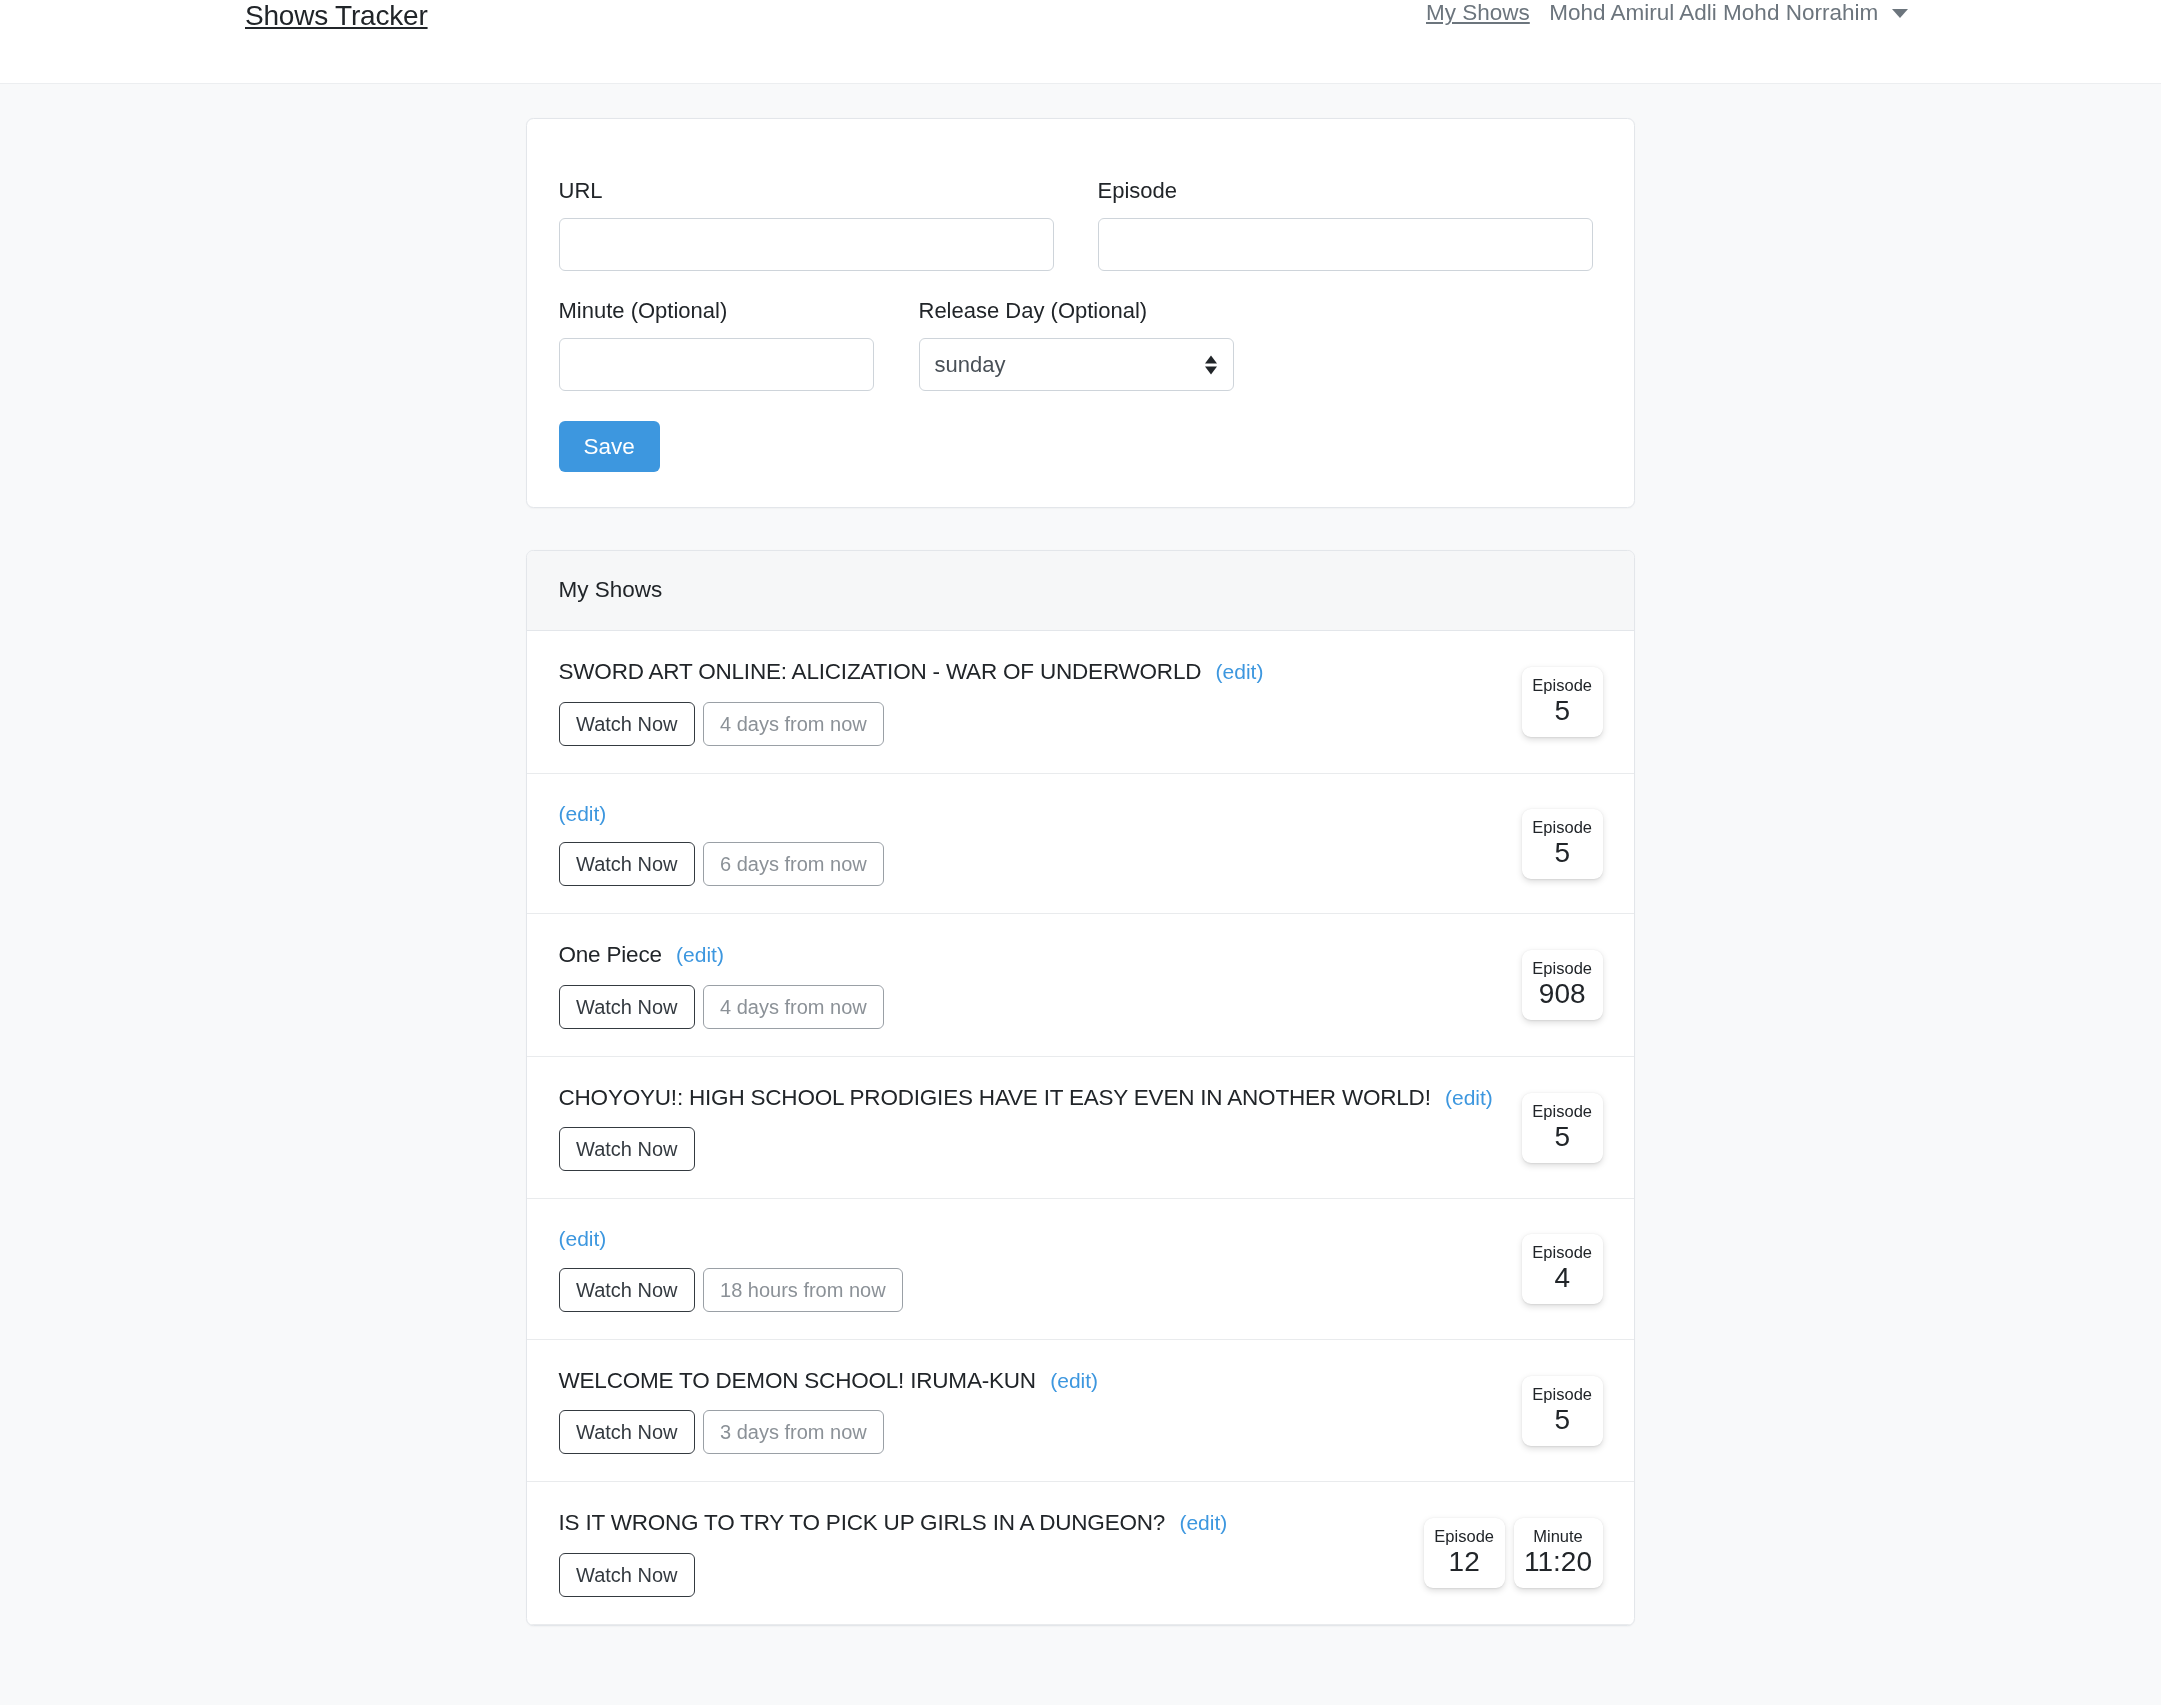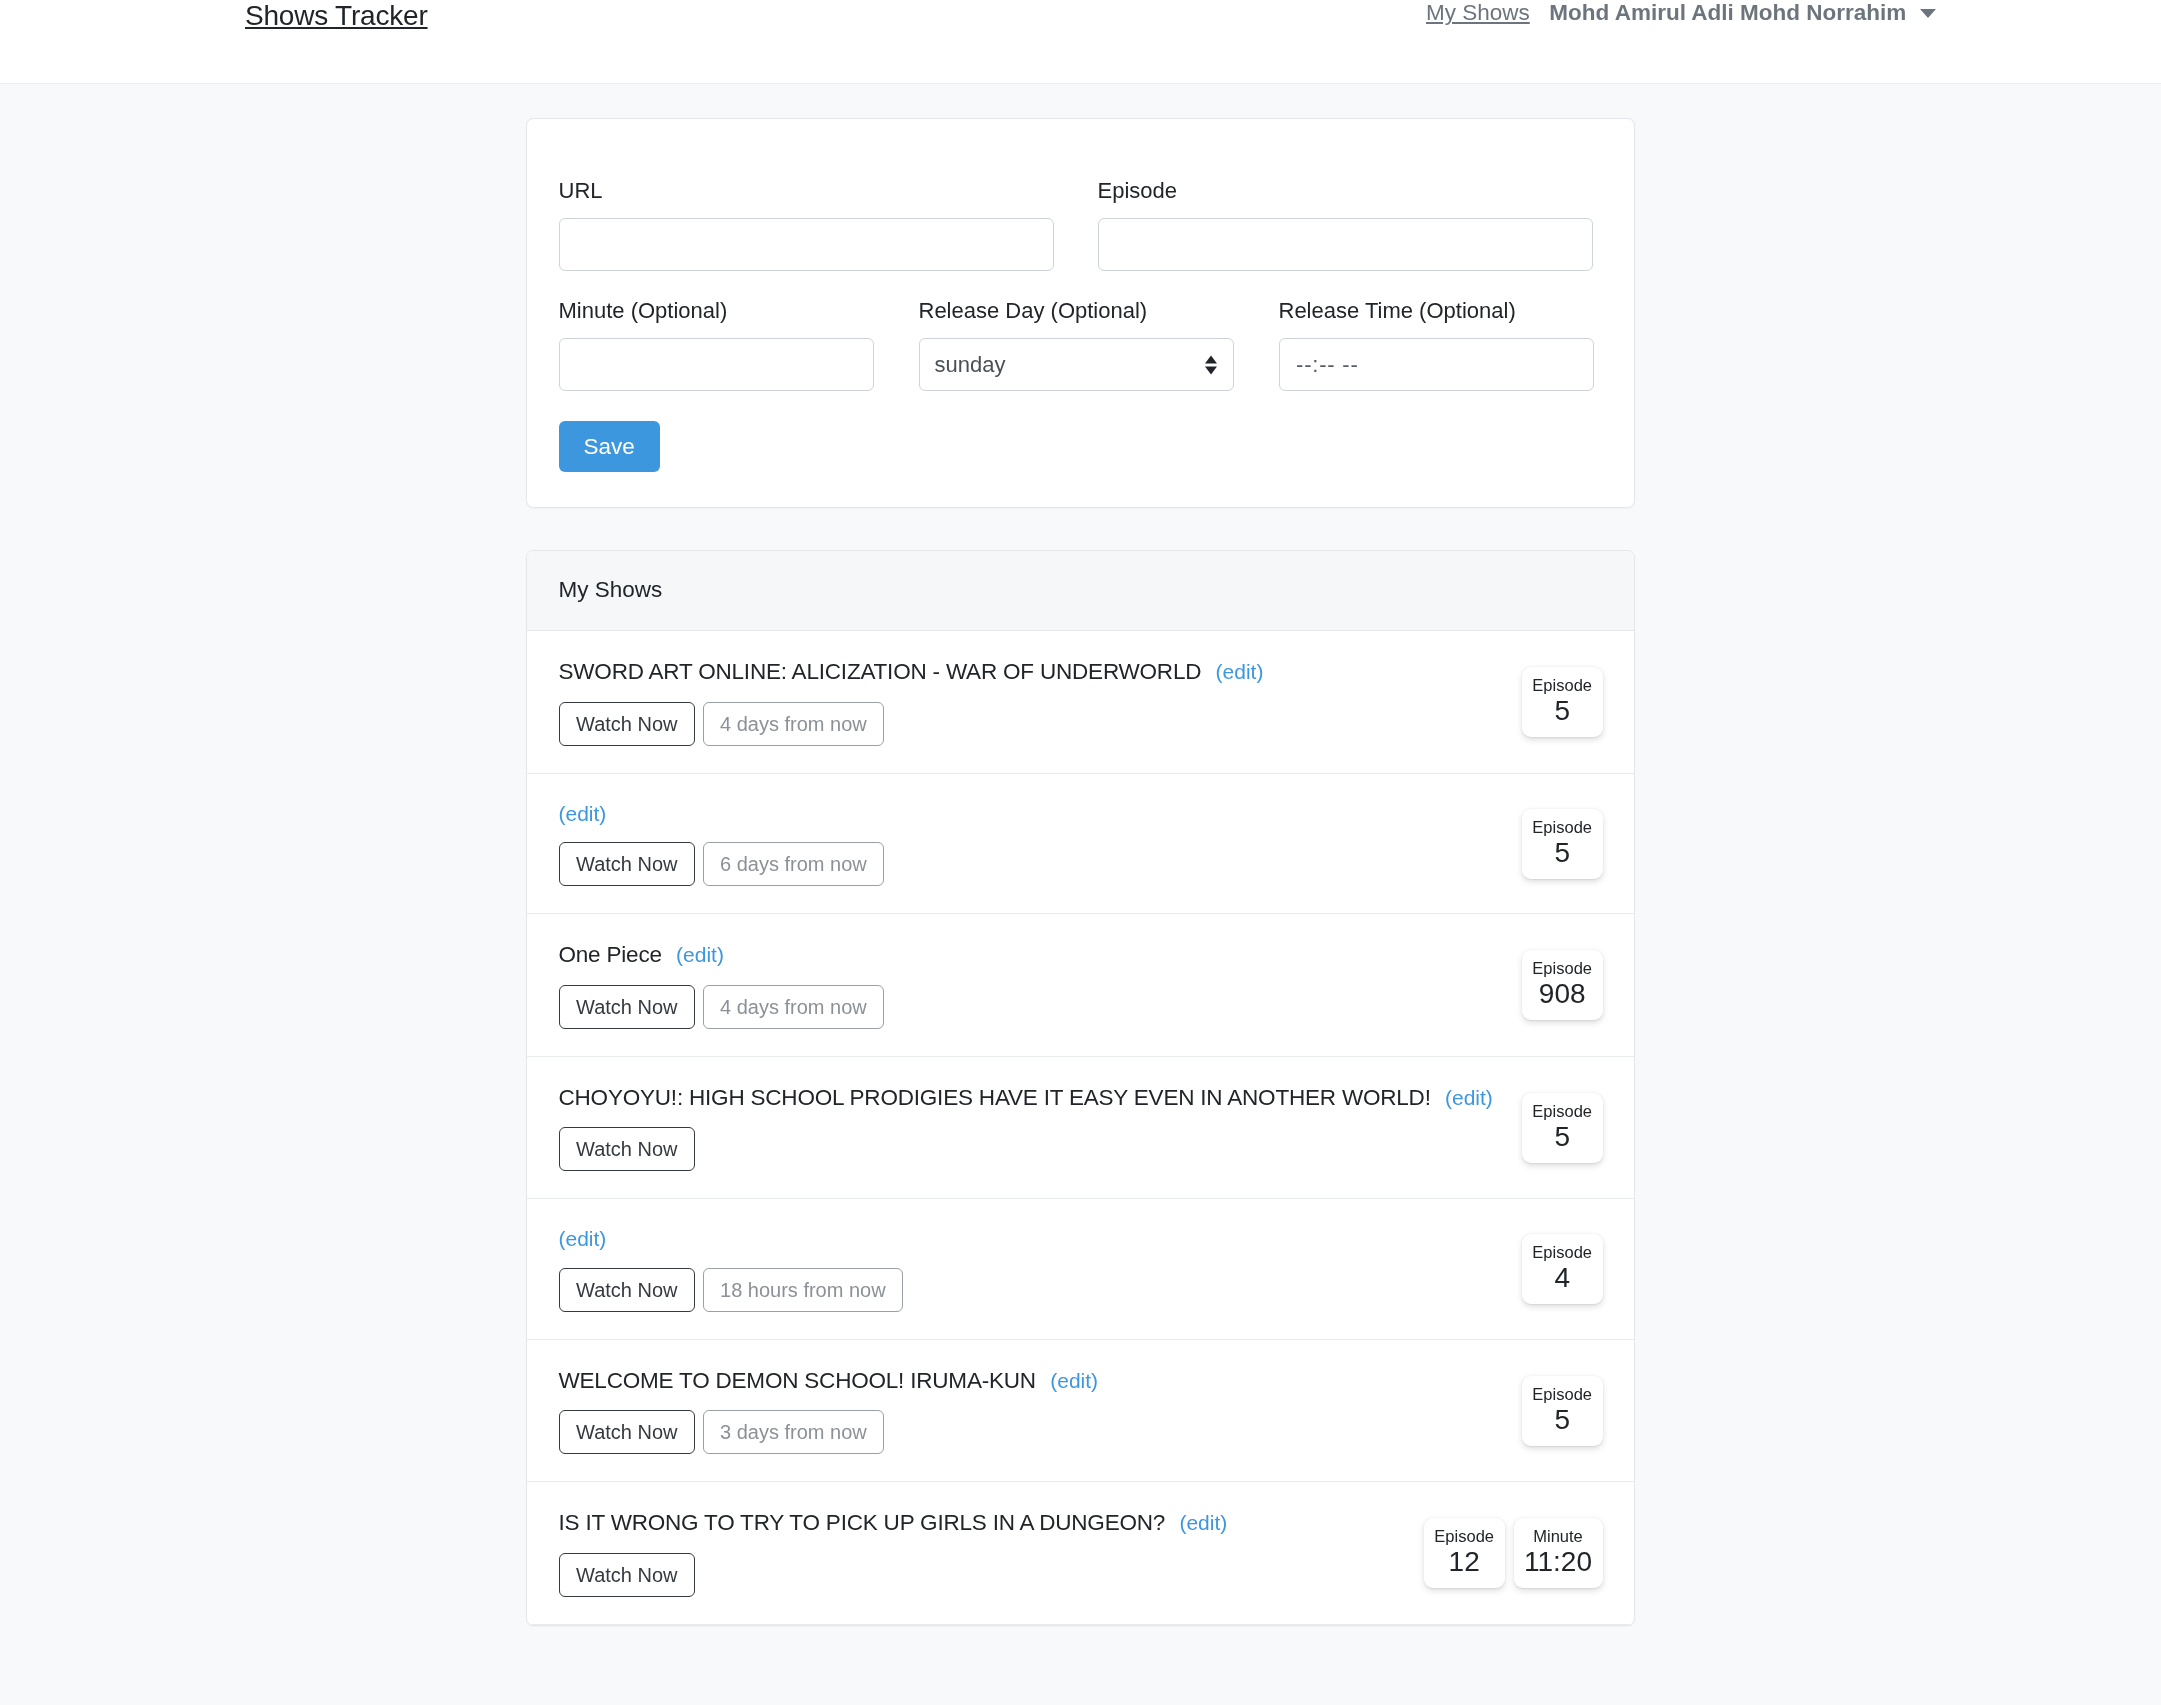--- a/index.html
+++ b/index.html
@@ -42,21 +42,20 @@
     color: #6c757d;
     white-space: nowrap;
   }
   .nav-user {
     font-size: 22.5px;
     color: #6c757d;
     white-space: nowrap;
     display: flex;
     align-items: center;
     gap: 13.5px;
-    font-weight: bold;
   }
   .caret {
     display: inline-block;
     width: 0; height: 0;
     border-left: 8.3px solid transparent;
     border-right: 8.3px solid transparent;
     border-top: 9px solid #6c757d;
   }
 
   
@@ -329,26 +328,20 @@
           <select class="fselect">
             <option>sunday</option>
           </select>
           <span class="spinner">
             <span class="spin-up"></span>
             <span class="spin-down"></span>
           </span>
         </div>
       </div>
       <div class="gap-gap2"></div>
-      <div class="fgroup w-third">
-        <label class="flabel">Release Time (Optional)</label>
-        <div class="time-input">
-          <span>--:-- --</span>
-        </div>
-      </div>
     </div>
 
     <button class="save-btn">Save</button>
   </div>
 
   <div class="card shows-card">
     <div class="shows-header">
       <span class="shows-header-title">My Shows</span>
     </div>
     <div class="shows-body" id="shows-body">

